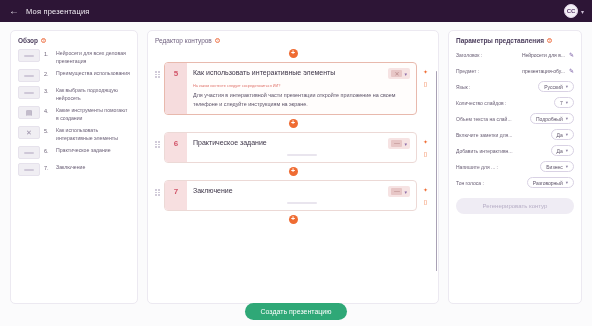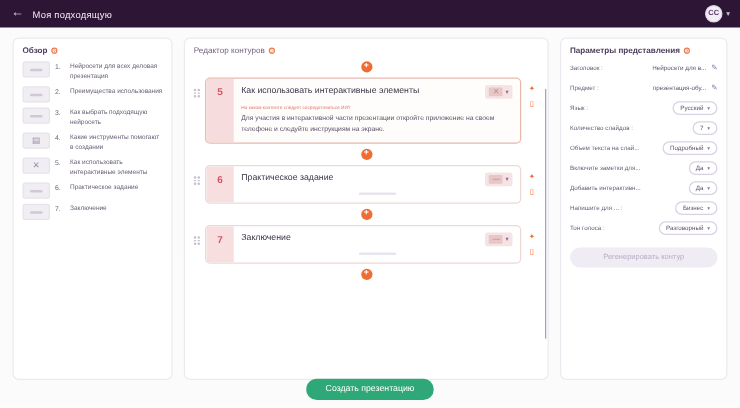--- a/index.html
+++ b/index.html
@@ -140,21 +140,21 @@
     background: #a9a1b5; border-radius: 1px; cursor: pointer;
   }
 </style>
 </head>
 <body>
 
 <div class="app">
 
   <div class="topbar">
     <span class="back-arrow">←</span>
-    <span class="topbar-title">Моя подходящую</span>
+    <span class="topbar-title">Моя презентация</span>
     <div class="topbar-right">
       <span class="avatar">CC</span>
       <span class="chev-white">▾</span>
     </div>
   </div>
 
   <div class="columns">
 
     <div class="panel col-left">
       <div class="panel-title">

